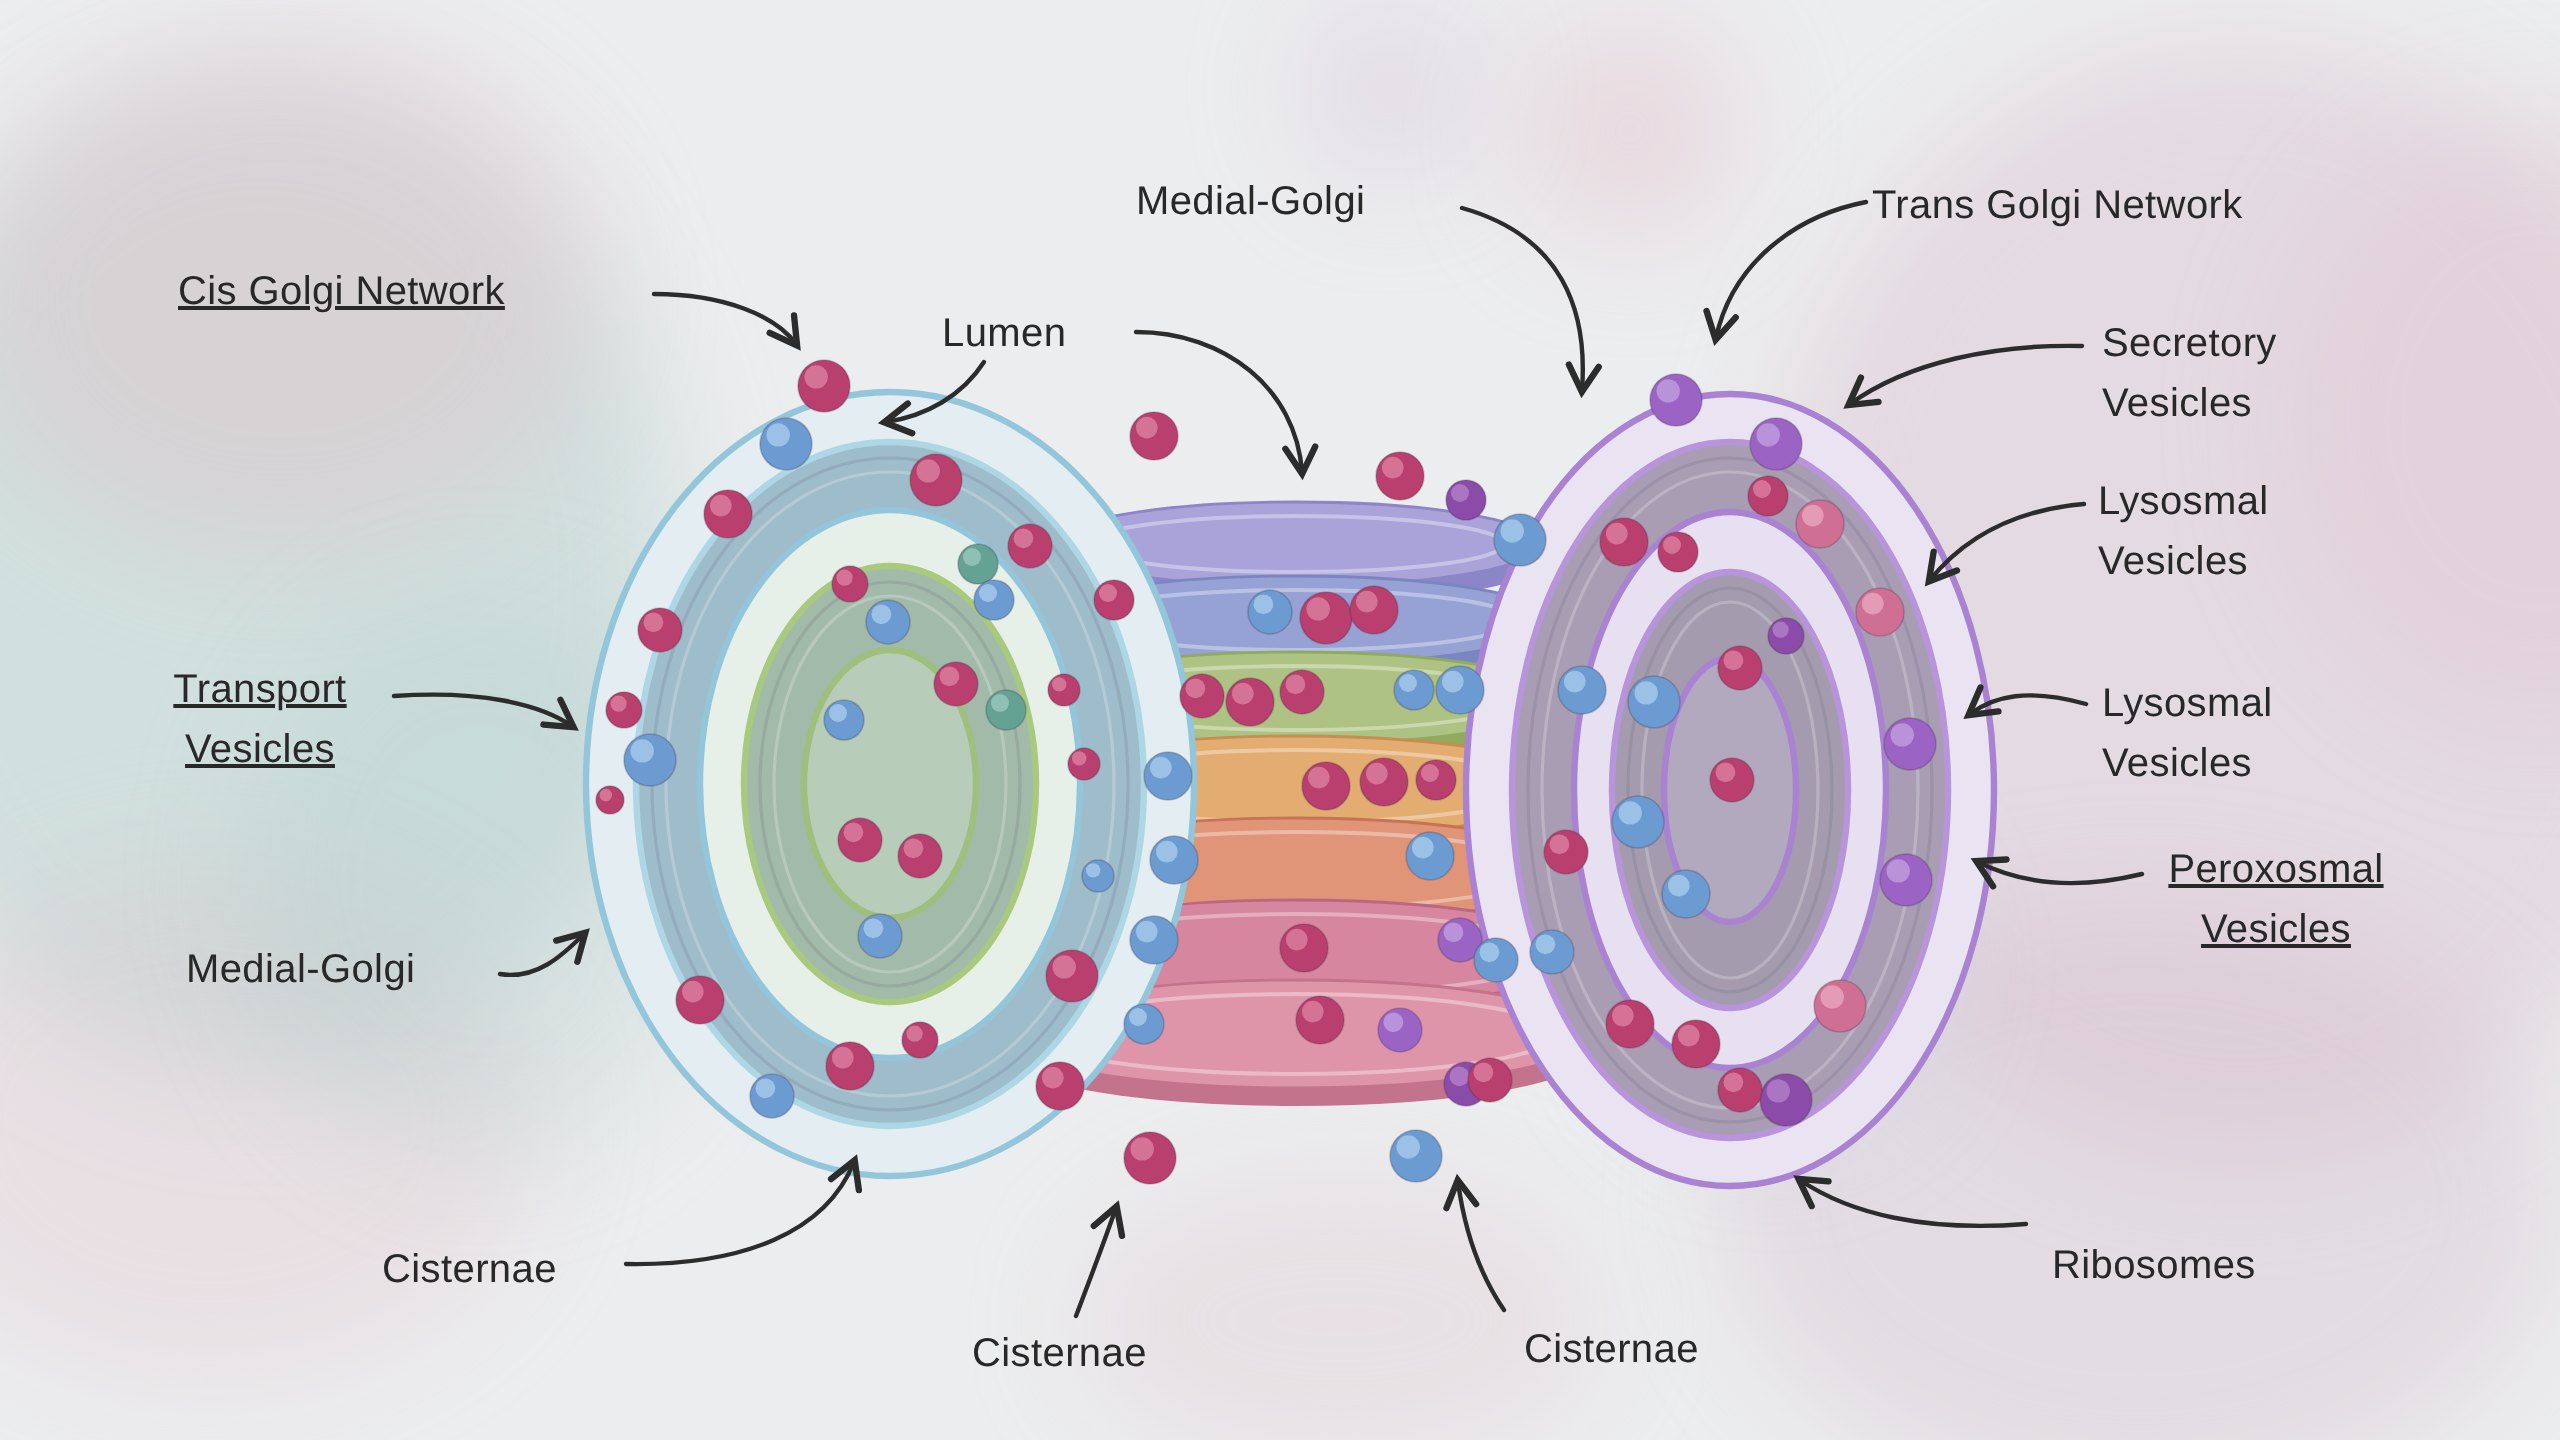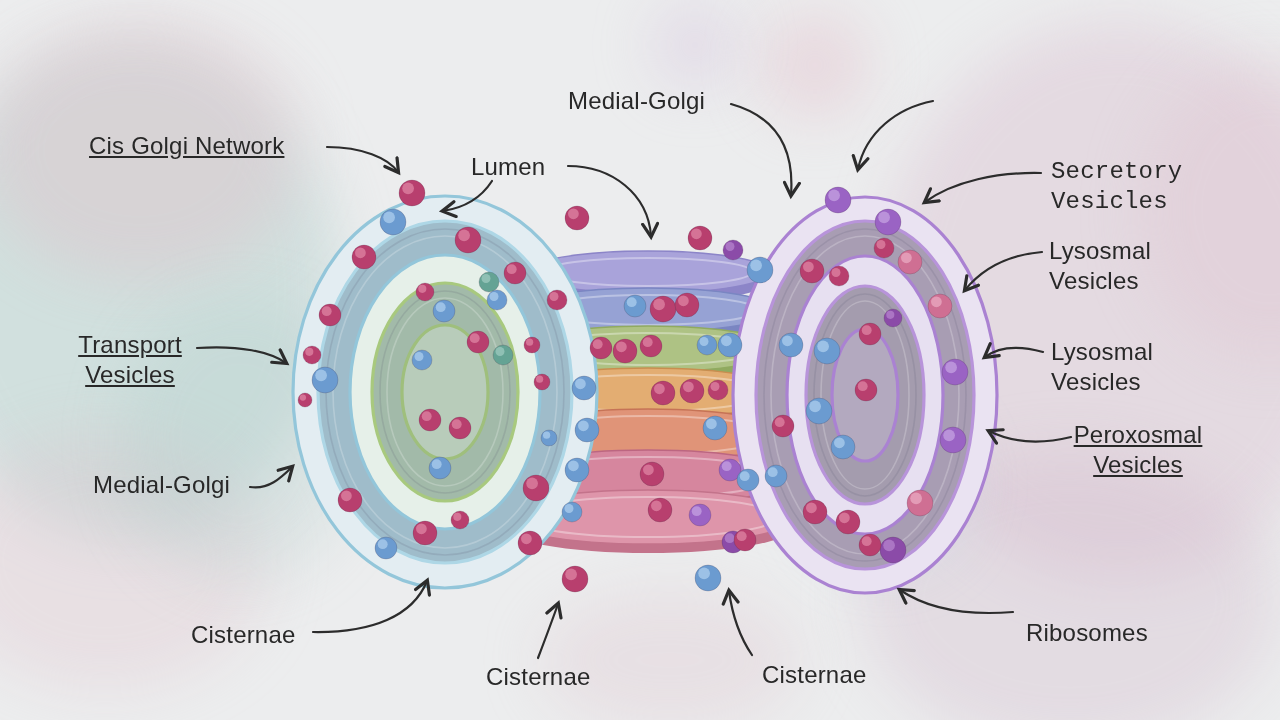--- a/index.html
+++ b/index.html
@@ -4,21 +4,21 @@
 <style>
   html,body{margin:0;padding:0;background:#dcdcde;}
   #stage{
     position:relative;width:1280px;height:720px;overflow:hidden;
     background:#ecedee;
     font-family:"Liberation Sans","DejaVu Sans",sans-serif;
   }
   .blob{position:absolute;border-radius:50%;filter:blur(28px);pointer-events:none;}
   #diagram{position:absolute;left:0;top:0;}
   .lbl{
-    position:absolute;color:#282828;font-size:24px;line-height:30px;
+    position:absolute;color:#282828;font-size:20px;line-height:30px;
     white-space:pre-line;letter-spacing:.2px;
   }
   .lbl.center{text-align:center;text-decoration:underline;}
 </style>
 </head>
 <body>
 
 <div id="stage">
 
   <div class="blob" style="left:-80px;top:40px;width:420px;height:500px;background:rgba(165,202,196,0.38);"></div>
@@ -263,21 +263,22 @@
         <path d="M313,632 C372,633 413,616 427,581" fill="none" stroke="#2c2c2c" stroke-width="2.2" stroke-linecap="round" marker-end="url(#ah)"></path>
         <path d="M538,658 C546,637 552,621 558,604" fill="none" stroke="#2c2c2c" stroke-width="2.2" stroke-linecap="round" marker-end="url(#ah)"></path>
         <path d="M752,655 C739,636 732,613 729,591" fill="none" stroke="#2c2c2c" stroke-width="2.2" stroke-linecap="round" marker-end="url(#ah)"></path>
         <path d="M1013,612 C963,616 925,607 900,590" fill="none" stroke="#2c2c2c" stroke-width="2.2" stroke-linecap="round" marker-end="url(#ah)"></path>
       </g>
   </svg>
 
   <div class="lbl" style="left:89px;top:131px;text-decoration:underline;">Cis Golgi Network</div>
   <div class="lbl" style="left:471px;top:152px;">Lumen</div>
   <div class="lbl" style="left:568px;top:86px;">Medial-Golgi</div>
-  <div class="lbl" style="left:1051px;top:157px;font-family:Liberation Mono, monospace;">Secretory
+  <div class="lbl" style="left:936px;top:88px;">Trans Golgi Network</div>
+  <div class="lbl" style="left:1051px;top:157px;">Secretory
 Vesicles</div>
   <div class="lbl" style="left:1049px;top:236px;">Lysosmal
 Vesicles</div>
   <div class="lbl" style="left:1051px;top:337px;">Lysosmal
 Vesicles</div>
   <div class="lbl center" style="left:1062px;top:420px;width:152px;">Peroxosmal
 Vesicles</div>
   <div class="lbl center" style="left:62px;top:330px;width:136px;">Transport
 Vesicles</div>
   <div class="lbl" style="left:93px;top:470px;">Medial-Golgi</div>

